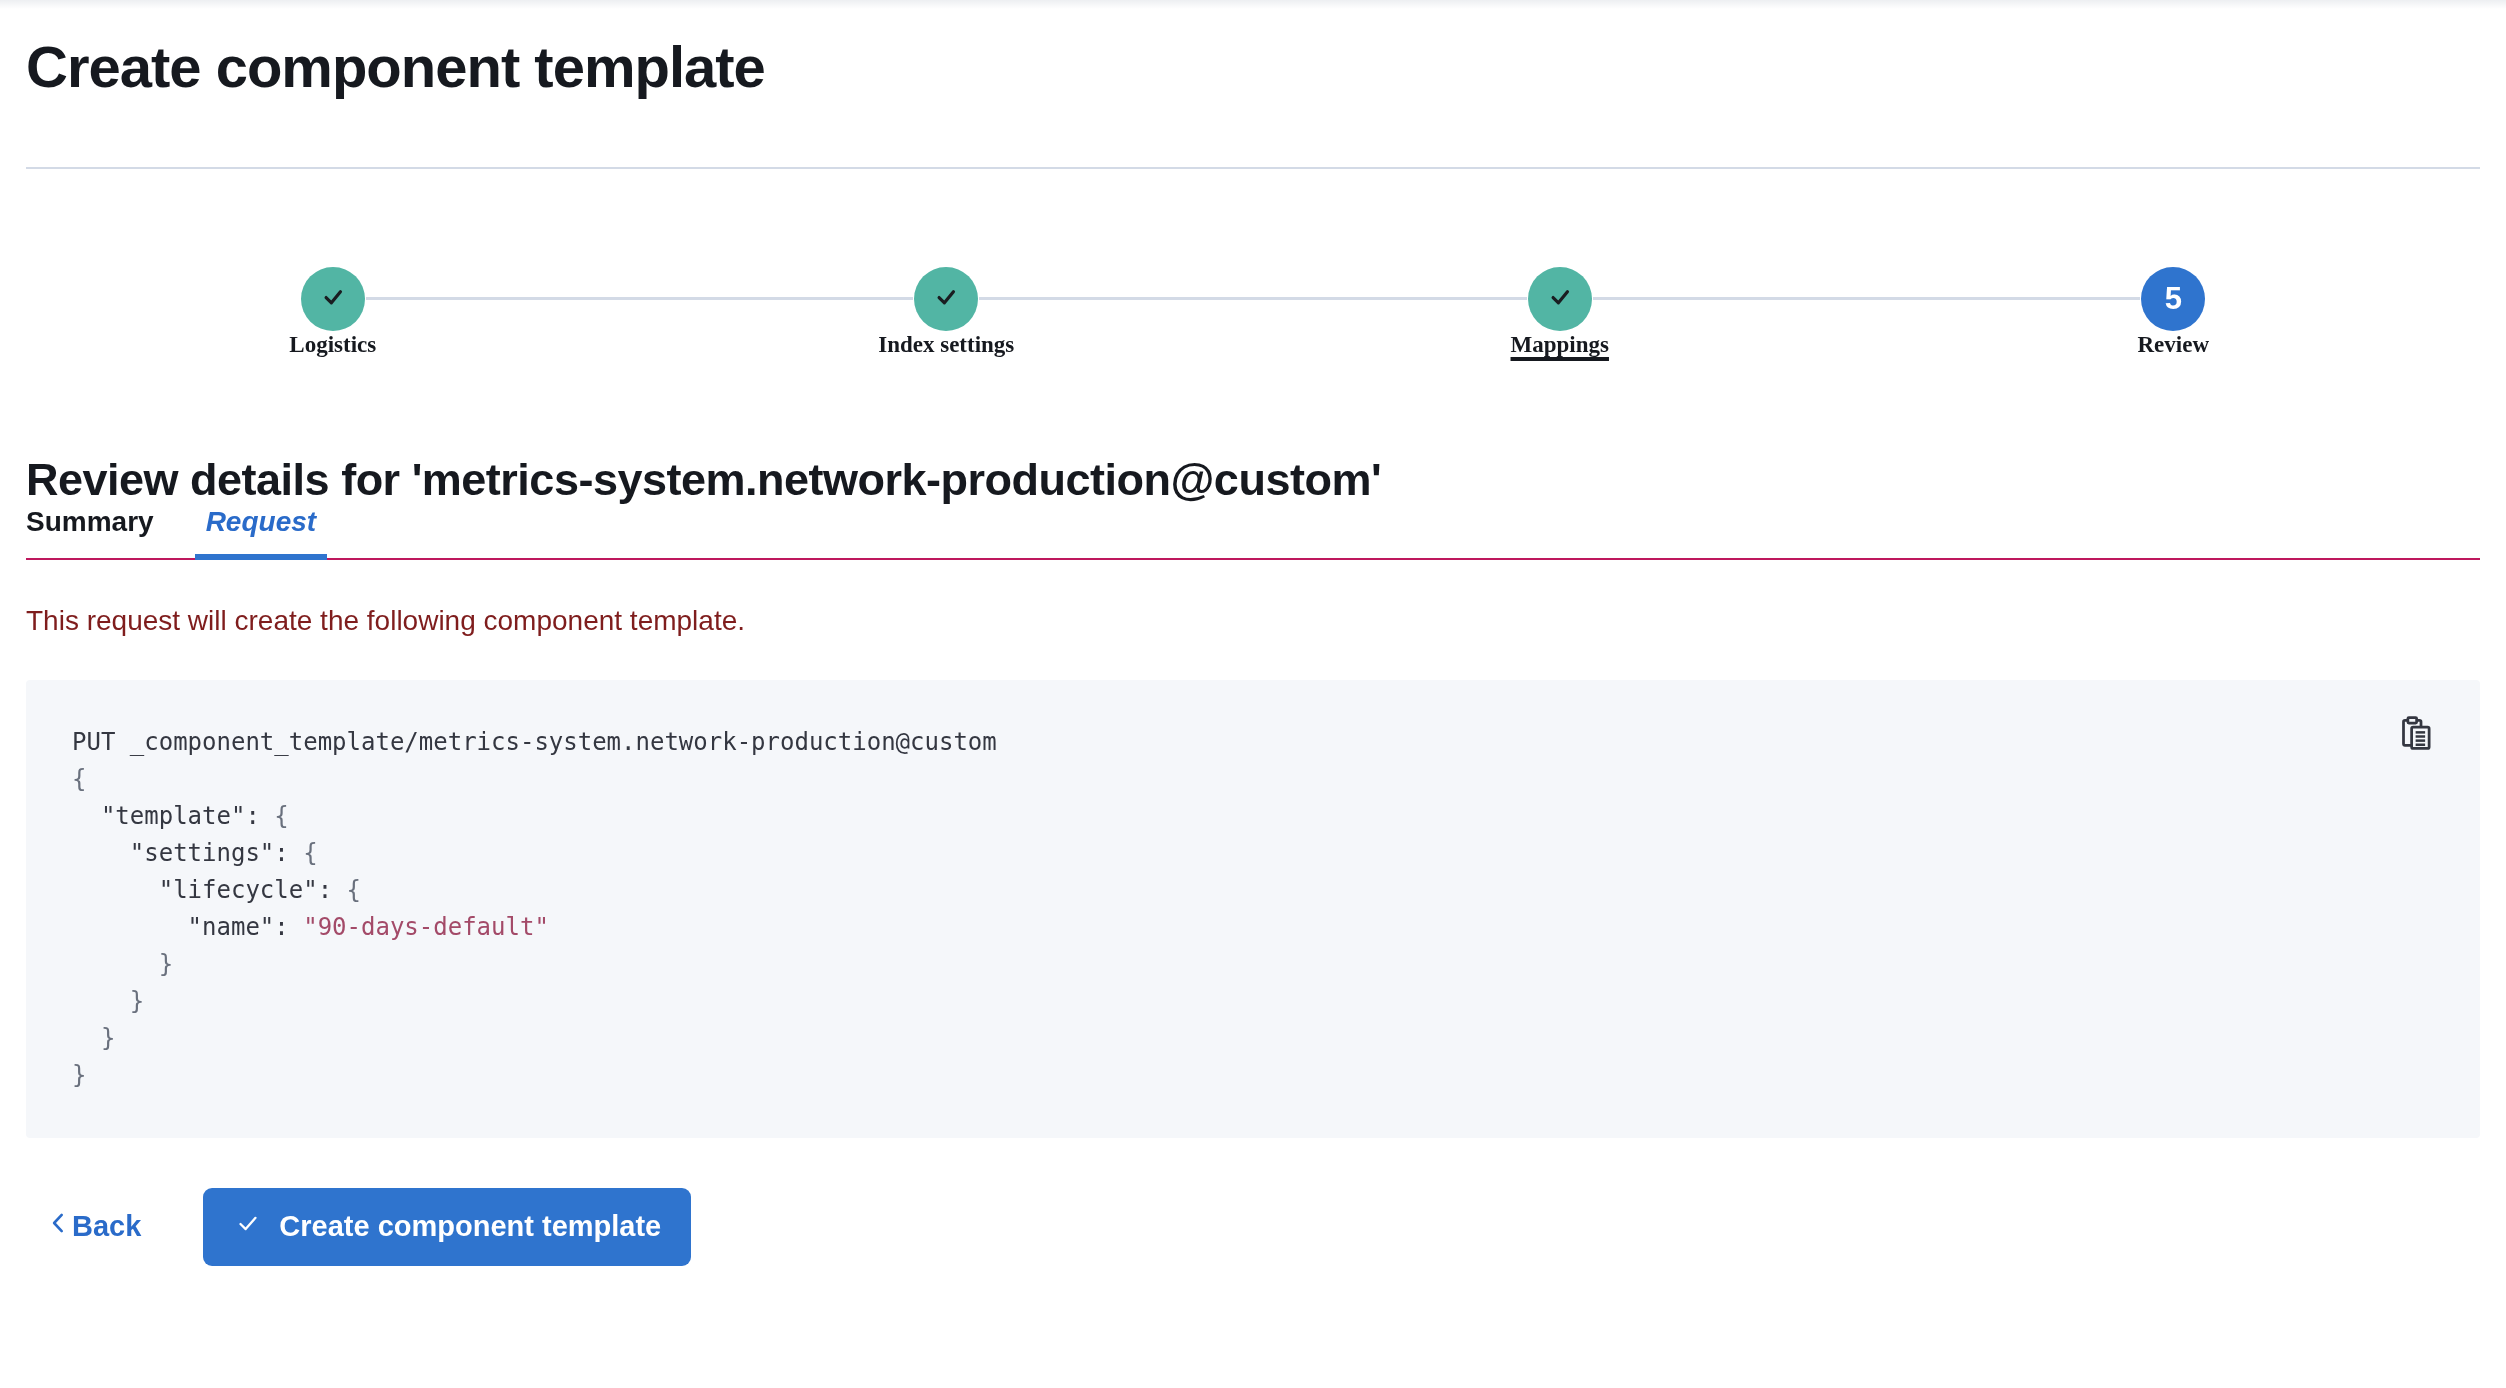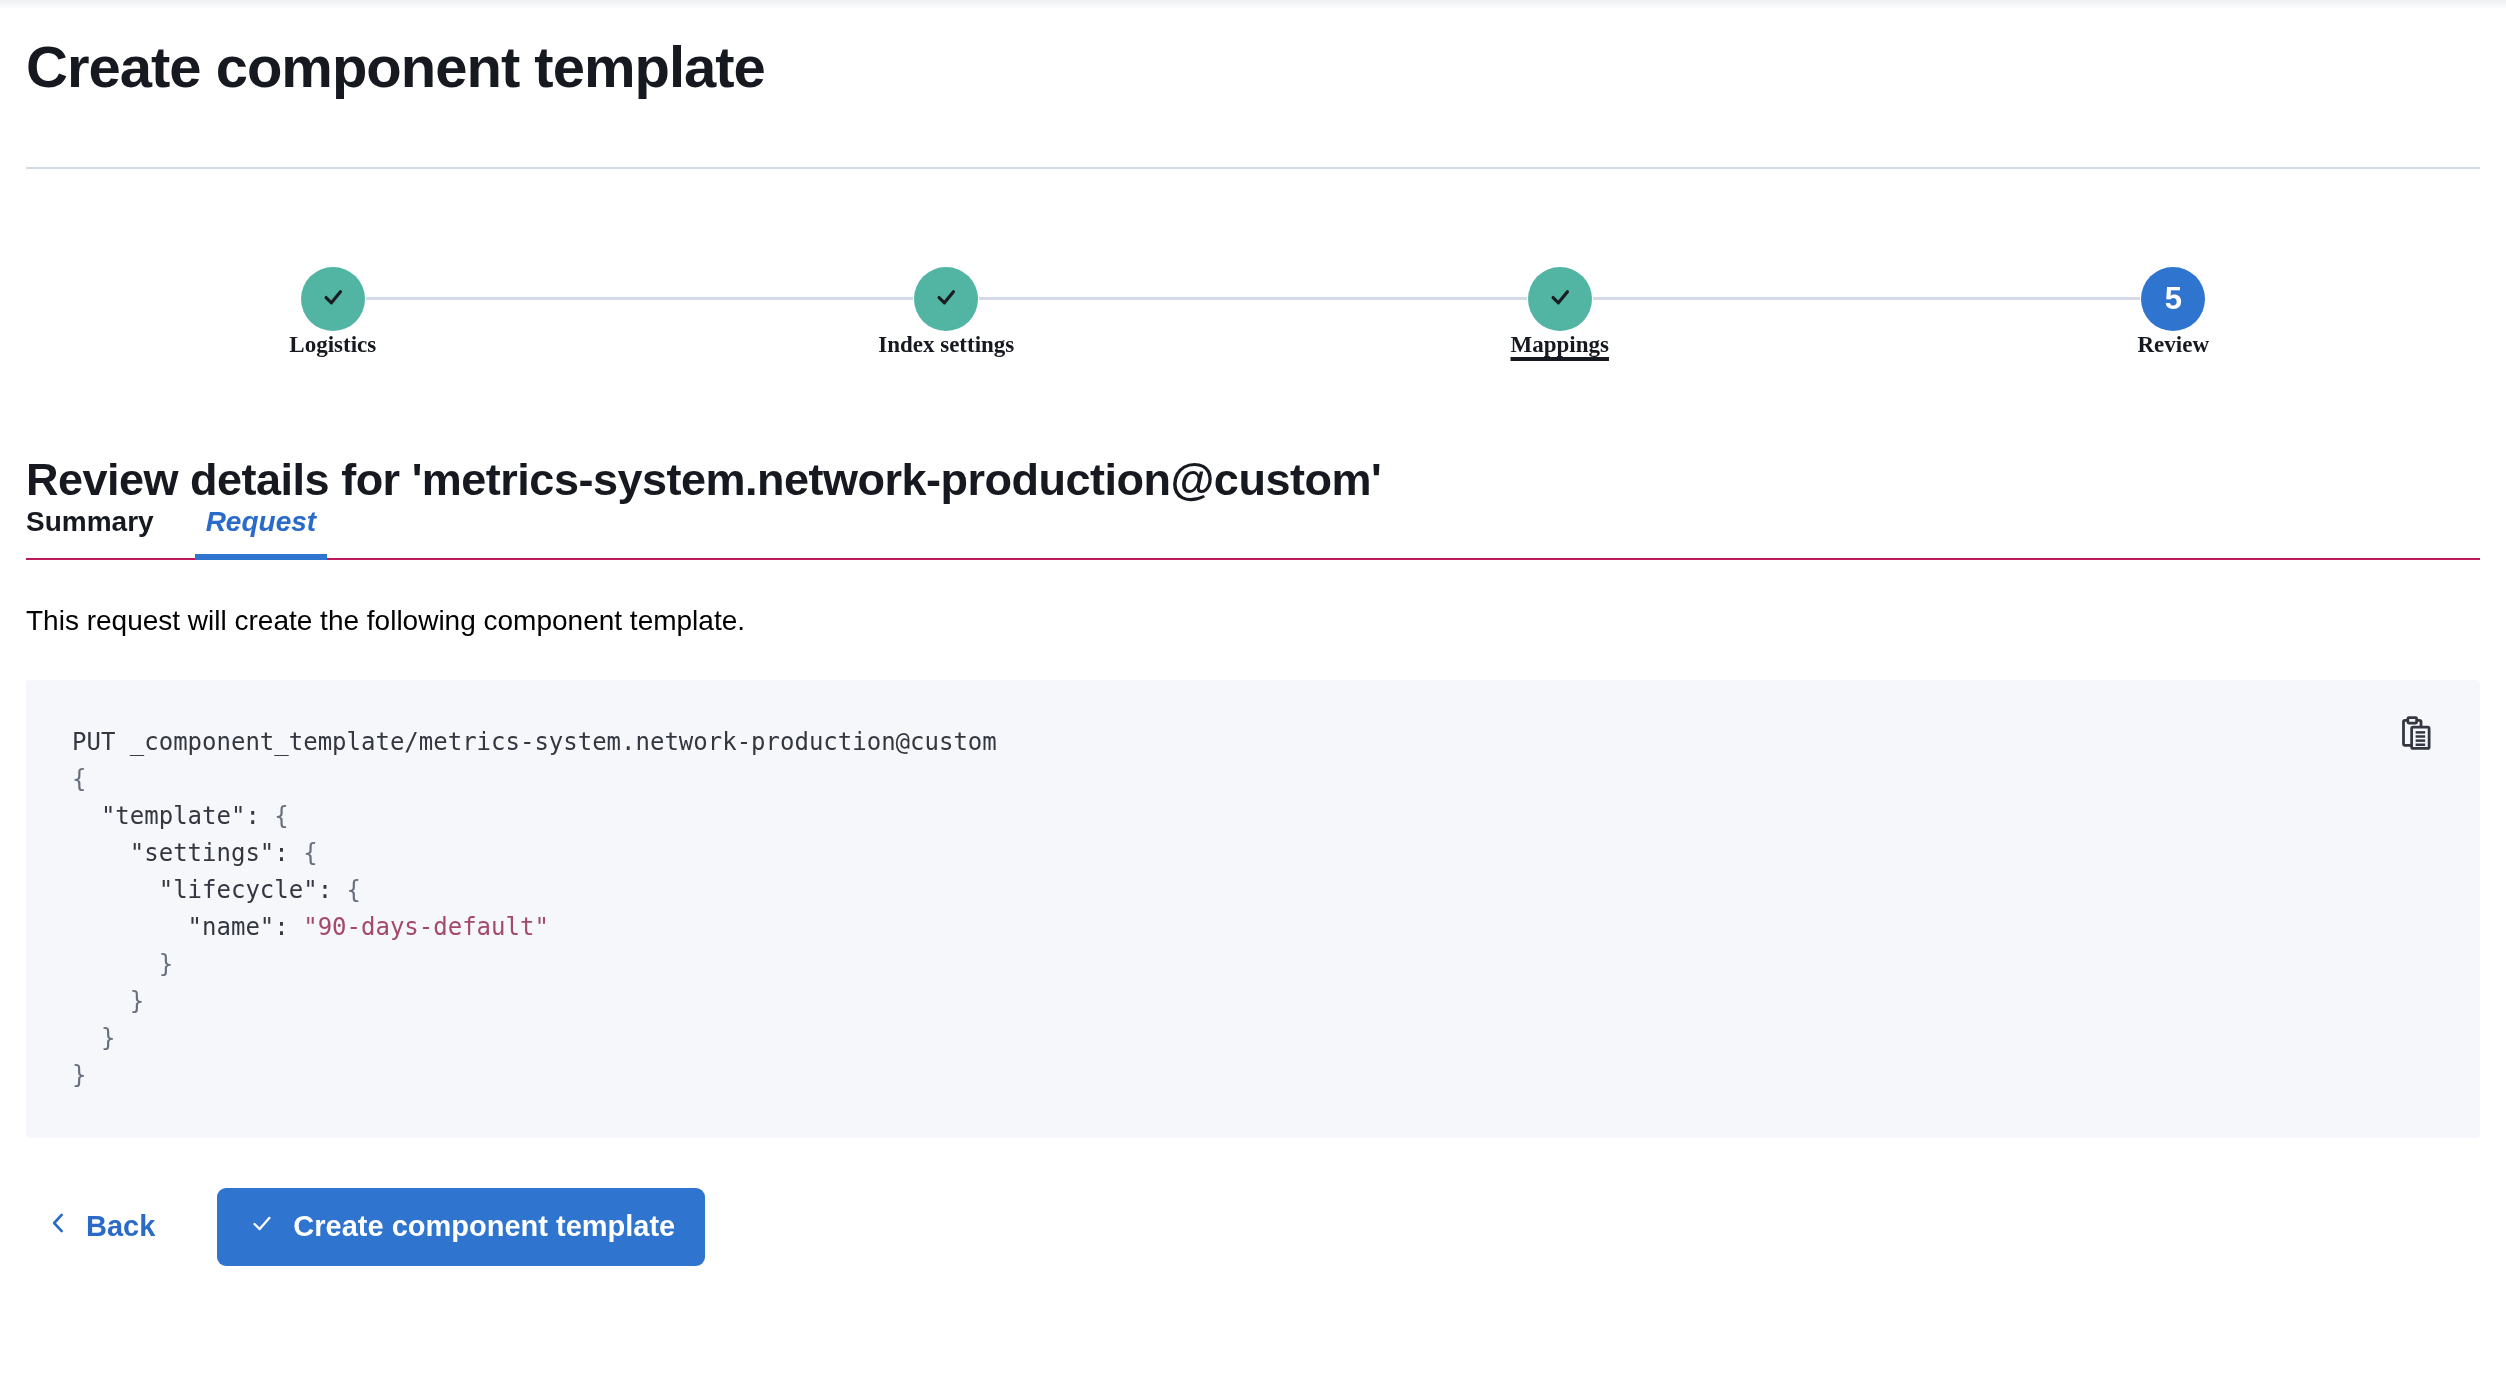--- a/index.html
+++ b/index.html
@@ -28,33 +28,33 @@
   
   .review-heading { margin-top:96px; font-size:45px; font-weight:700; letter-spacing:-0.5px; color:#16191F; line-height:1.15; }
 
   
   .tabs { display:flex; border-bottom:2px solid #be185d; padding-left:0; }
   .tab { position:relative; padding:0 11px 20px; margin-right:30px; font-size:28px; font-weight:700; color:#16191F; cursor:pointer; }
   .tab:first-child { margin-left:-11px; }
   .tab.selected { color:#2A6BC9;font-style:italic; }
   .tab.selected::after { content:""; position:absolute; left:0; right:0; bottom:-2px; height:6px; background:#2F74CE; }
 
-  .description { margin-top:44px; font-size:28px; color:#000000; line-height:1.2; }
+  .description { margin-top:44px; font-size:28px; color:#7f1d1d; line-height:1.2; }
 
   
   .code-block { margin-top:42px; background:#F5F7FA; border-radius:4px; position:relative; padding:44px 46px; }
   .code-block pre { font-family:"DejaVu Sans Mono","Liberation Mono",monospace; font-size:24px; line-height:37px; color:#343741; }
   .tok-p { color:#69707D; }
   .tok-s { color:#A34A68; }
   .copy-btn { position:absolute; top:34px; right:42px; width:44px; height:44px; background:none; border:none; cursor:pointer;
     display:flex; align-items:center; justify-content:center; }
 
   
   .actions { margin-top:50px; display:flex; align-items:center; }
-  .back-link { display:flex; align-items:center; gap:14px; margin-left:20px; color:#2A6BC9;
+  .back-link { display:flex; align-items:center; margin-left:20px; color:#2A6BC9;
     font-size:29px; font-weight:600; background:none; border:none; cursor:pointer; font-family:inherit; }
   .submit-btn { margin-left:62px; height:78px; display:flex; align-items:center; gap:16px; padding:0 30px;
     background:#2F74CE; color:#ffffff; border:none; border-radius:9px; font-size:29px; font-weight:600;
     font-family:inherit; cursor:pointer; }
 </style>
 </head>
 <body>
 
 <div class="top-edge"></div>
 

